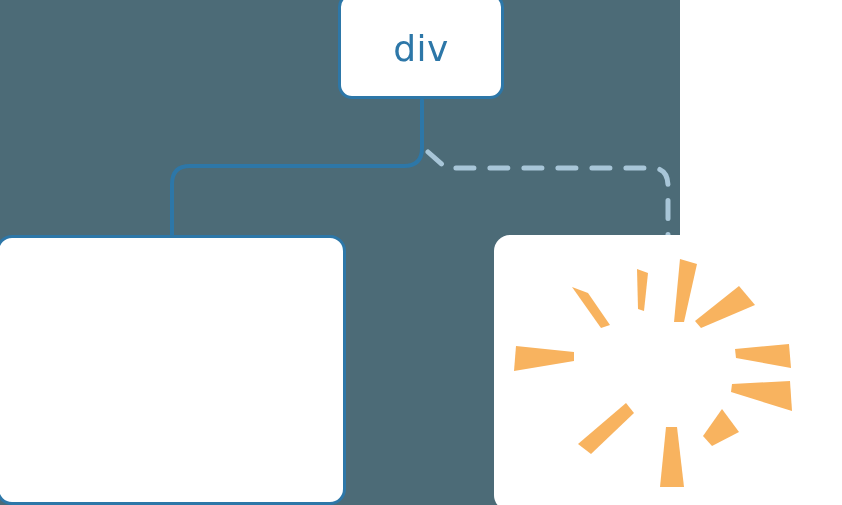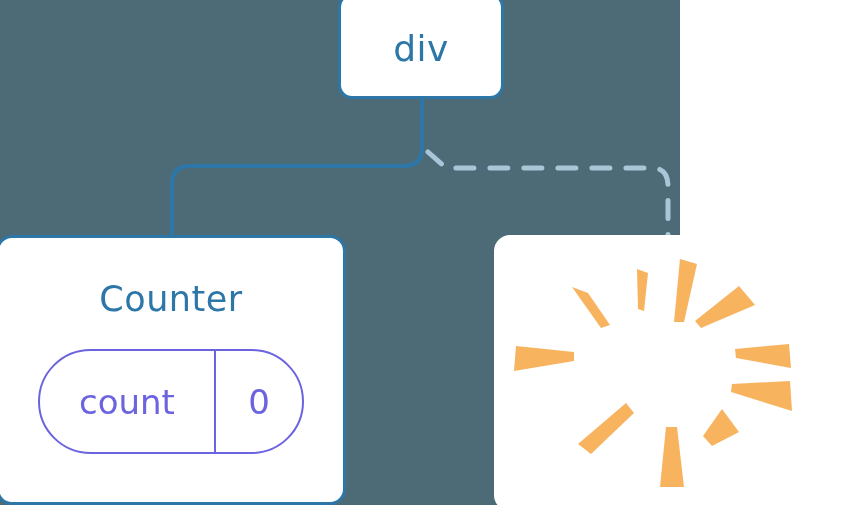--- a/index.html
+++ b/index.html
@@ -117,25 +117,20 @@
   <svg class="edges" viewBox="0 0 842 505" xmlns="http://www.w3.org/2000/svg">
     <path d="M 422 100 L 422 148 Q 422 166 404 166 L 190 166 Q 172 166 172 184 L 172 236" fill="none" stroke="#2d77a8" stroke-width="4" stroke-linecap="round"></path>
     <path d="M 428 152 L 446 168 L 652 168 Q 668 168 668 186 L 668 236" fill="none" stroke="#a8c6d8" stroke-width="5" stroke-linecap="round" stroke-dasharray="18 16"></path>
   </svg>
 
   <div class="node node-div">
     <span class="node-title">div</span>
   </div>
 
   <div class="node node-counter">
-    <span class="node-title">Counter</span>
-    <div class="state-pill">
-      <span class="state-key">count</span>
-      <span class="state-val">0</span>
-    </div>
   </div>
 
   <div class="node node-burst">
     <svg class="burst-svg" viewBox="0 0 352 276" xmlns="http://www.w3.org/2000/svg">
       <g fill="#f8b35f">
         <polygon points="186,24 203,29 190,87 180,87"></polygon>
         <polygon points="143,34 154,38 150,76 144,74"></polygon>
         <polygon points="245,51 261,70 207,93 201,86"></polygon>
         <polygon points="78,52 94,58 116,90 107,93"></polygon>
         <polygon points="295,109 297,133 242,123 241,114"></polygon>

